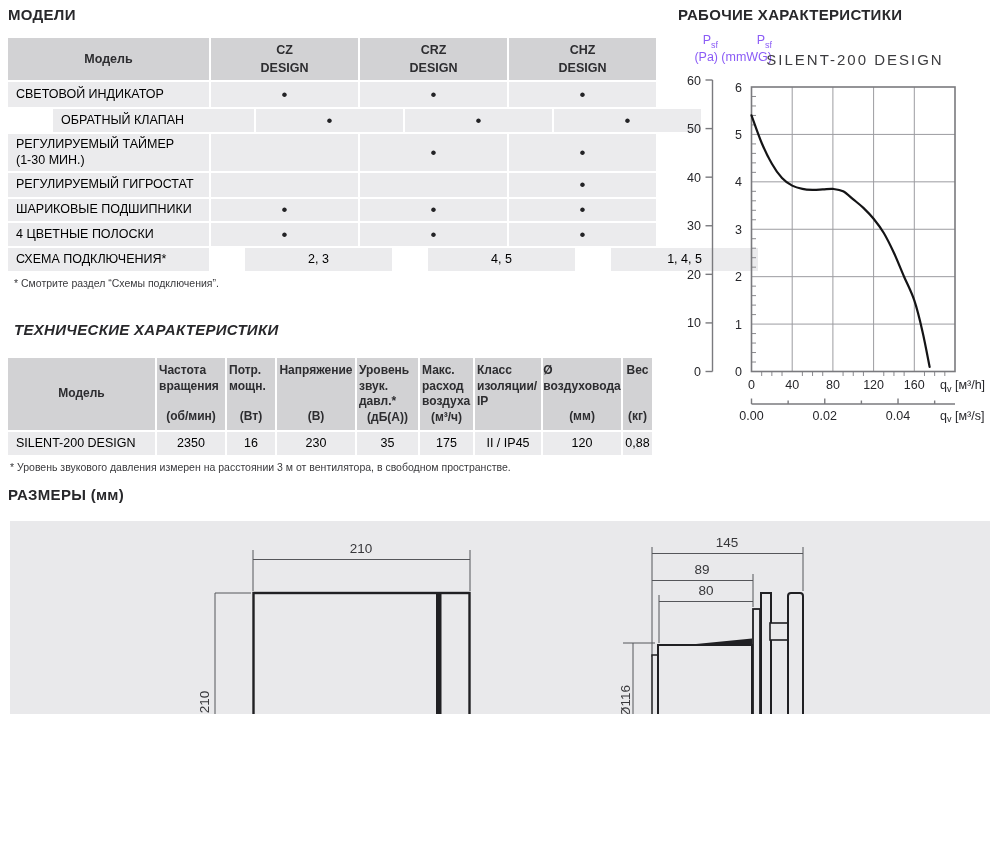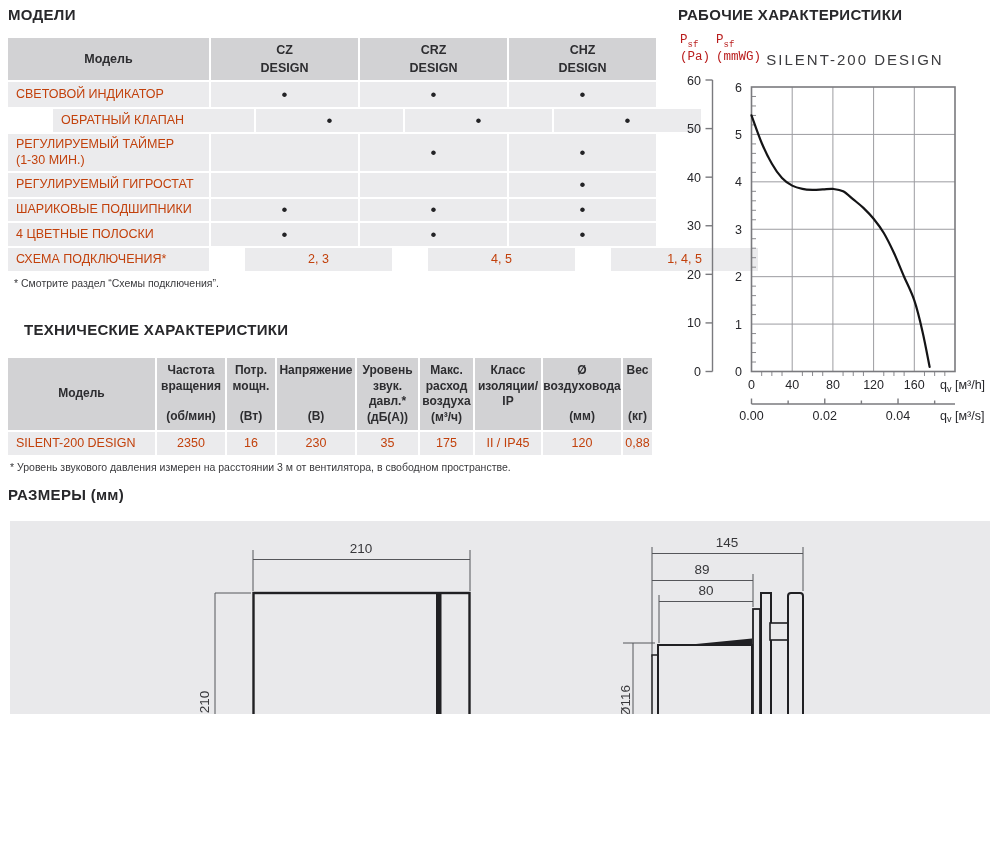--- a/index.html
+++ b/index.html
@@ -11,56 +11,56 @@
   .section-title {
     position:absolute; font-size:15px; font-weight:bold; color:#28282b;
     letter-spacing:0.3px; white-space:nowrap;
   }
   .tbl { position:absolute; }
   .trow { display:grid; margin-bottom:2px; }
   .models-grid { grid-template-columns:201px 147px 147px 147px; column-gap:2px; }
   .tech-grid  { grid-template-columns:147px 68px 48px 78px 61px 53px 66px 78px 29px; column-gap:2px; }
   .cell {
     background:var(--row-gray,#ebebed); display:flex; align-items:center;
-    font-size:12.5px; color:#c2410c; line-height:1.25; overflow:hidden;
+    font-size:12.5px; color:#000000; line-height:1.25; overflow:hidden;
   }
   .cell.head {
     background:var(--header-gray,#d2d2d4); font-weight:bold; color:#2d2d30;
     flex-direction:column; justify-content:center; line-height:1.45;
   }
   .center { justify-content:center; text-align:center; }
   .label-cell { padding-left:8px; flex-direction:column; align-items:flex-start; justify-content:center; }
   .bullet { font-size:17px; color:#232326; }
   .thead {
     background:var(--header-gray,#d2d2d4); font-weight:bold; color:#2d2d30;
     font-size:12px; flex-direction:column; align-items:center; justify-content:flex-start;
-    padding:5px 2px 5px 2px; text-align:center; line-height:1.3; box-sizing:border-box;
+    padding:5px 2px 5px 2px; line-height:1.3; box-sizing:border-box;
   }
   .thead .t-unit { margin-top:auto; }
   .model-head { justify-content:center; }
   .footnote { position:absolute; font-size:10.5px; color:#3a3a3d; white-space:nowrap; }
   #dims-panel { position:absolute; left:10px; top:521px; width:980px; height:311px; background:var(--panel-gray,#e9e9eb); }
   #dims-panel text, #perf-svg text { font-family:"Liberation Sans", sans-serif; }
   #dims-panel text { font-size:13.5px; fill:#37373a; stroke:none; }
   #perf-svg { position:absolute; left:670px; top:70px; width:330px; height:362px; }
-  .axis-head { position:absolute; font-size:12.5px; color:#b91c1c; text-align:left; line-height:1.2;font-family:Liberation Mono, monospace; }
+  .axis-head { position:absolute; font-size:12.5px; color:#8b5cf6; text-align:right; line-height:1.2; }
   .axis-head sub { font-size:9px; }
   #chart-title {
     position:absolute; left:752px; top:51px; width:206px; text-align:center;
     font-size:15px; color:#3c3c3f; letter-spacing:2px; white-space:nowrap;
   }
 </style>
 </head>
 <body>
 
 <div id="page" style="--header-gray: #d2d2d4; --row-gray: #ebebed; --panel-gray: #e9e9eb; --grid-gray: #9c9ca0; --axis-gray: #7a7a7e; --curve-black: #141416; --line-dark: #202023;">
 
   <div class="section-title" style="left:8px; top:6px;">МОДЕЛИ</div>
   <div class="section-title" style="left:678px; top:6px;">РАБОЧИЕ ХАРАКТЕРИСТИКИ</div>
-  <div class="section-title" style="left:24px; top:321px;">ТЕХНИЧЕСКИЕ ХАРАКТЕРИСТИКИ</div>
+  <div class="section-title" style="left:14px; top:321px;font-style:italic;">ТЕХНИЧЕСКИЕ ХАРАКТЕРИСТИКИ</div>
   <div class="section-title" style="left:8px; top:486px;">РАЗМЕРЫ (мм)</div>
 
   <div class="tbl" style="left:8px; top:38px; width:648px;">
     <div class="trow models-grid" style="height:42px;">
       <div class="cell head center">
           <span>Модель</span>
         </div>
       <div class="cell head">
           <span>CZ</span>
           <span>DESIGN</span>

